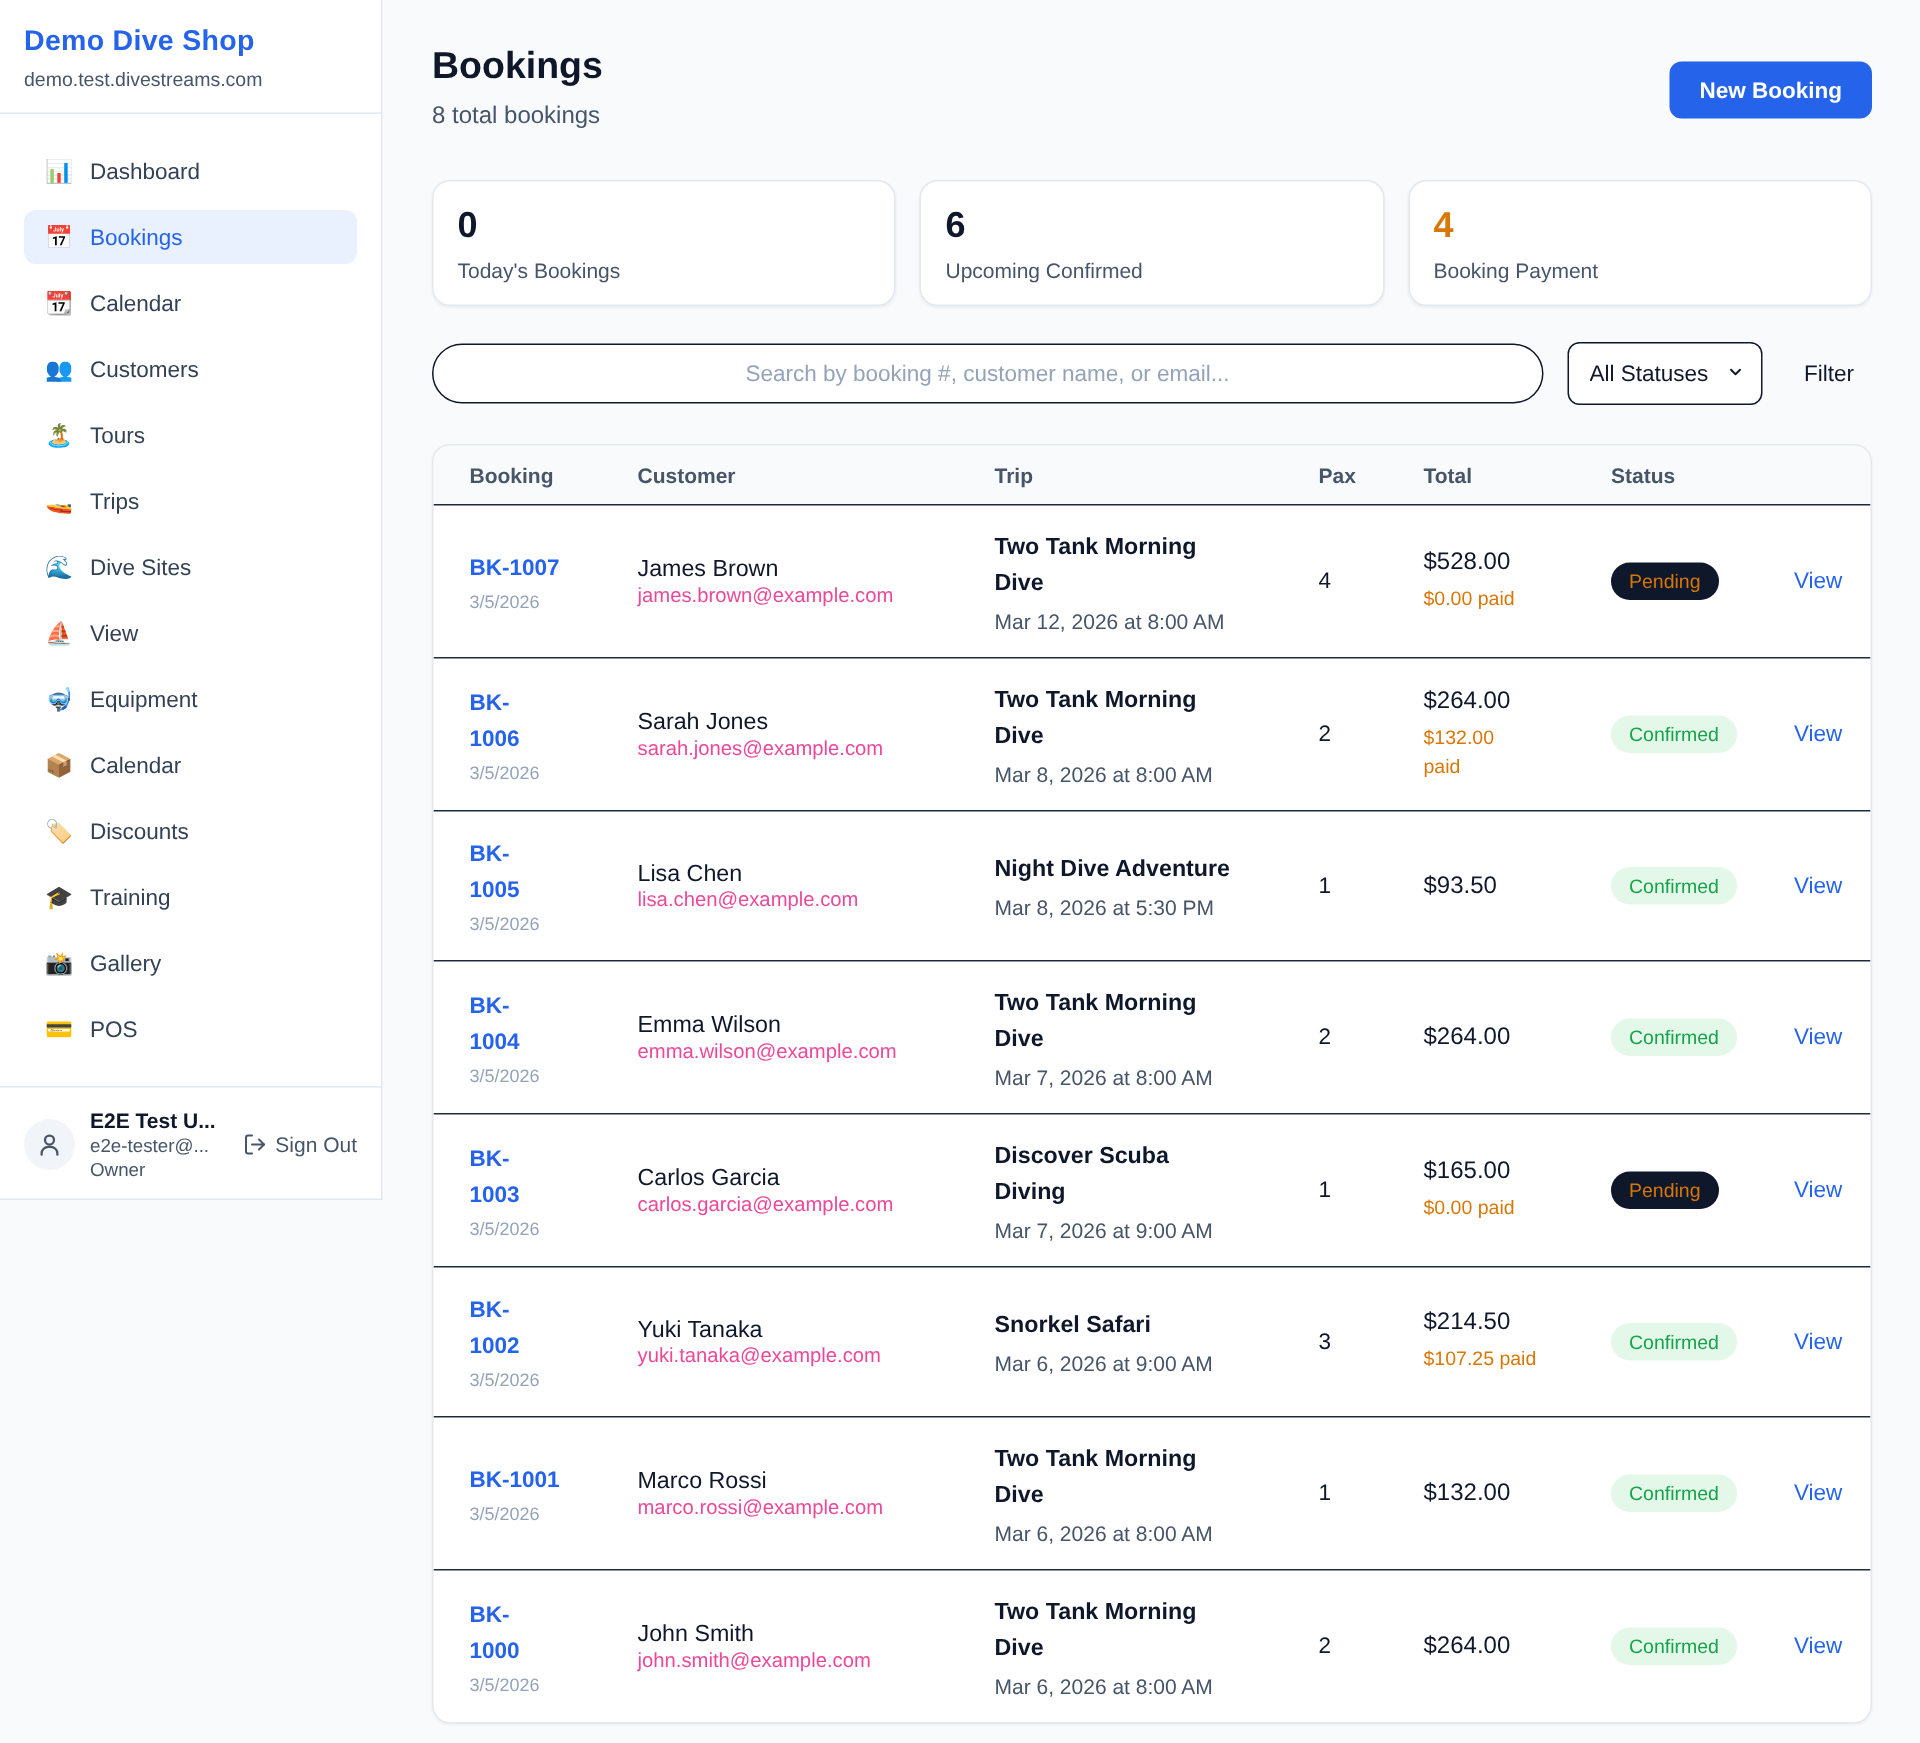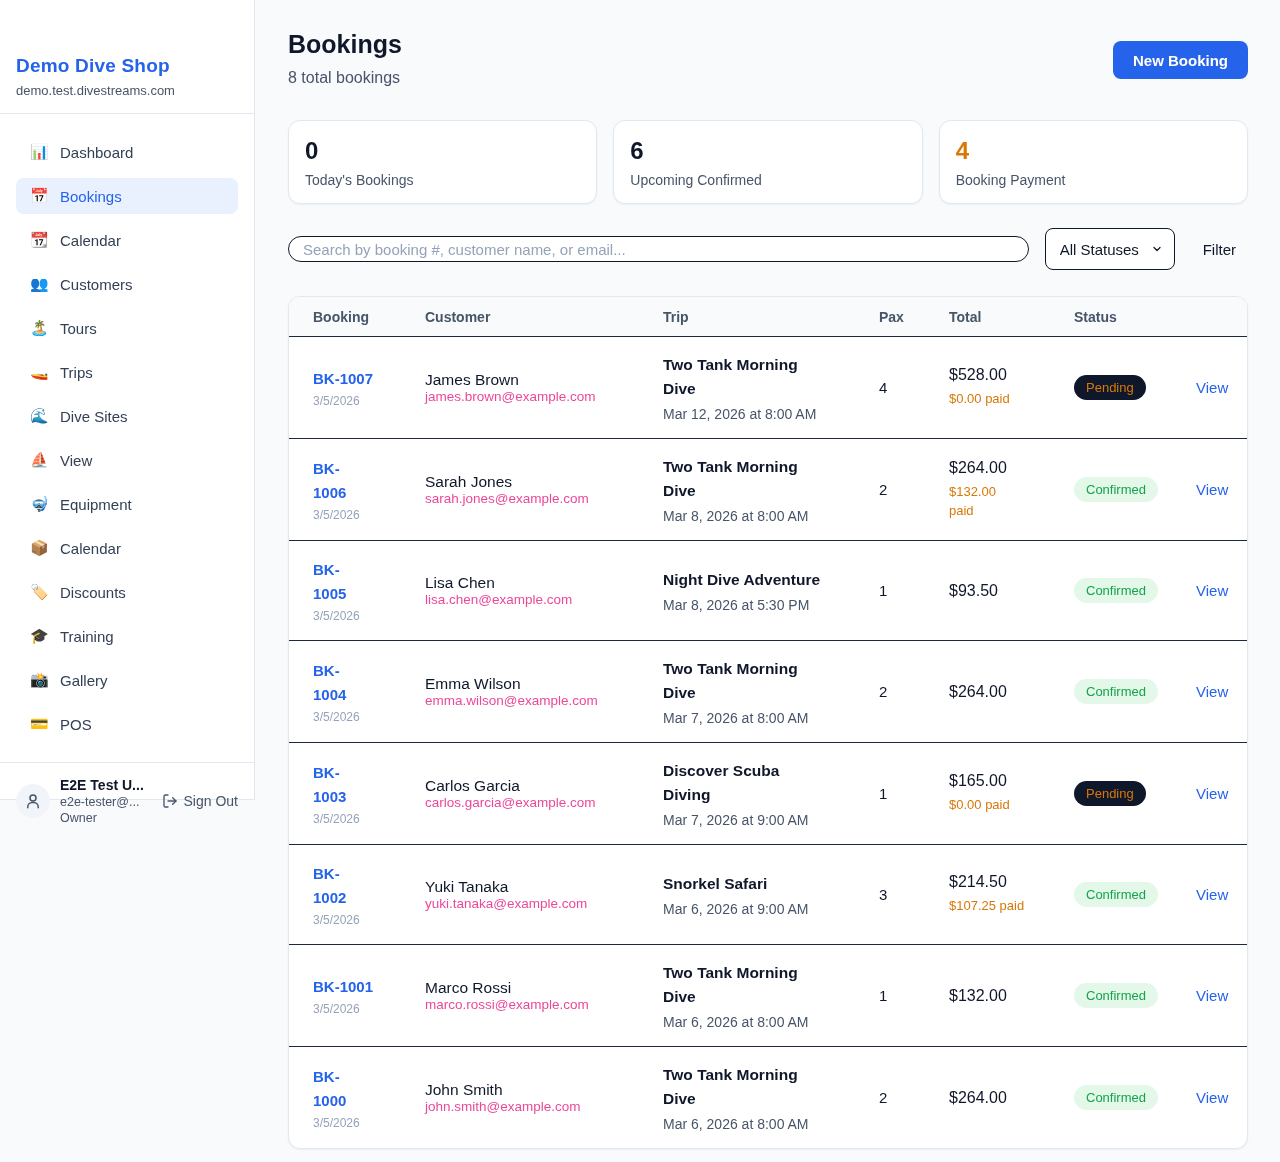--- a/index.html
+++ b/index.html
@@ -14,21 +14,21 @@
   .pre { white-space:pre-line; }
 
   
   .sidebar {
     width:255px; min-width:255px; height:800px;
     background:#ffffff;
     border-right:1px solid #e2e8f0;
     border-bottom:1px solid #e2e8f0;
     display:flex; flex-direction:column;
   }
-  .logo-block { padding:17px 16px 15px 16px; border-bottom:1px solid #e2e8f0;margin-top:38px; }
+  .logo-block { padding:17px 16px 15px 16px; border-bottom:1px solid #e2e8f0; }
   .shop-name { font-size:19px; font-weight:700; color:#2563eb; letter-spacing:.2px; }
   .shop-domain { font-size:13px; color:#475569; margin-top:6px; }
   .nav { padding:20px 16px; flex:1; display:flex; flex-direction:column; gap:8px; }
   .nav-item {
     display:flex; align-items:center; gap:12px;
     height:36px; padding:0 14px; border-radius:8px;
     font-size:15px; color:#334155; cursor:pointer;
   }
   .nav-item .nav-icon { font-size:15px; width:18px; text-align:center; }
   .nav-item.active { background:#e9f1fe; color:#2563eb; font-weight:500; }
@@ -65,23 +65,23 @@
   .stat-card {
     flex:1; background:#fff; border:1px solid #e2e8f0; border-radius:12px;
     box-shadow:0 1px 2px rgba(15,23,42,.05);
     padding:16px; height:84px;
   }
   .stat-value { font-size:24px; font-weight:700; color:#0f172a; line-height:1.2; }
   .stat-label { font-size:14px; color:#475569; margin-top:6px; }
 
   .filter-row { display:flex; align-items:center; gap:16px; margin-top:24px; }
   .search-input {
-    flex:1; height:26px; border:1.5px solid #0f172a; border-radius:20px;
+    flex:1; height:40px; border:1.5px solid #0f172a; border-radius:20px;
     padding:0 14px; font-size:15px; font-family:inherit; color:#0f172a;
-    background:#fff; outline:none;
+    background:#fff; outline:none;text-align:center;
   }
   .search-input::placeholder { color:#94a3b8; }
   .select-wrap { position:relative; }
   .status-select {
     height:42px; border:1.5px solid #0f172a; border-radius:8px;
     background:#fff; font-size:15px; font-family:inherit; color:#0f172a;
     padding:0 34px 0 14px; appearance:none; -webkit-appearance:none; cursor:pointer;
   }
   .select-chevron { position:absolute; right:12px; top:13px; pointer-events:none; color:#0f172a; }
   .filter-btn {

